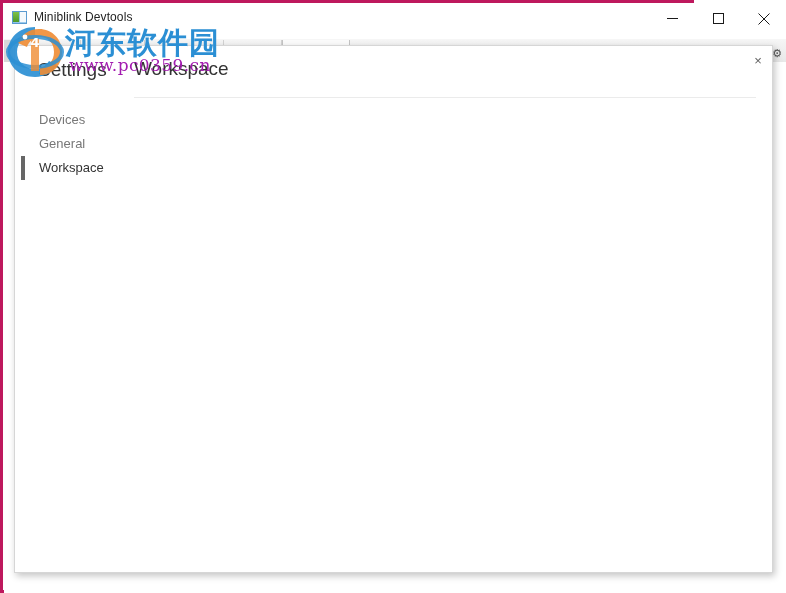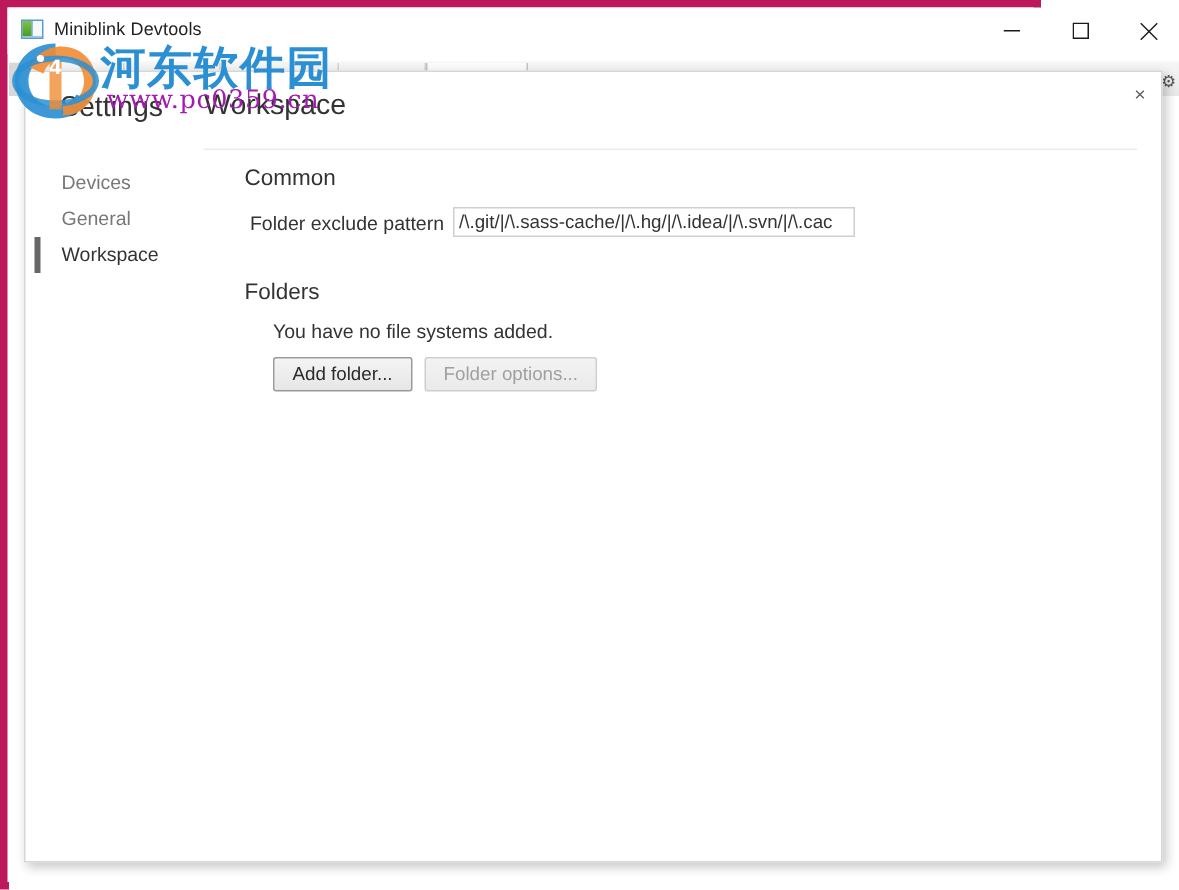--- a/index.html
+++ b/index.html
@@ -15,21 +15,21 @@
     -webkit-font-smoothing: antialiased;
   }
 
   
   .window {
     position: absolute;
     left: 0; top: 0;
     width: 694px;
     height: 593px;
     box-sizing: border-box;
-    border: 5px solid #be185d;
+    border: 3px solid #be185d;
     background: #ffffff;
   }
 
   
   .titlebar {
     position: absolute;
     left: 0; top: 0;
     width: 784px;
     height: 31px;
     background: #ffffff;
@@ -396,39 +396,20 @@
       <div class="panel-title">Workspace</div>
     </div>
     <div class="panel-rule"></div>
 
     <div class="tablist">
       <div class="tabitem">Devices</div>
       <div class="tabitem">General</div>
       <div class="tabitem selected">Workspace</div>
     </div>
 
-    <div class="content">
-
-      <div class="section-title">Common</div>
-
-      <div class="field-row">
-        <div class="field-label">Folder exclude pattern</div>
-        <input class="field-input" type="text" value="/\.git/|/\.sass-cache/|/\.hg/|/\.idea/|/\.svn/|/\.cac" style="">
-      </div>
-
-      <div class="folders-block">
-        <div class="section-title">Folders</div>
-        <div class="empty-msg">You have no file systems added.</div>
-        <div class="btn-row">
-          <button class="btn">Add folder...</button>
-          <button class="btn disabled">Folder options...</button>
-        </div>
-      </div>
-
-    </div>
   </div>
 
   <div class="watermark">
     <svg class="wm-logo" viewBox="0 0 60 58">
       <path d="M30 4 C14 4 3 15 3 29 C3 43 14 54 30 54 C40 54 48 49 52 42 L44 38 C41 43 36 46 30 46 C20 46 12 39 12 29 C12 19 20 12 30 12 Z" fill="#2b8fd4" opacity="0.92"></path>
       <path d="M34 6 C24 6 16 12 13 20 L22 24 C24 18 29 14 35 14 C43 14 49 20 49 29 C49 38 43 44 35 44 L35 52 C48 52 57 42 57 29 C57 16 47 6 34 6 Z" fill="#ef8c33" opacity="0.9"></path>
       <ellipse cx="30" cy="29" rx="27" ry="15" fill="none" stroke="#2b8fd4" stroke-width="4" opacity="0.85"></ellipse>
       <path d="M26 16 L34 16 L34 48 L26 48 Z" fill="#ef8c33" opacity="0.8"></path>
       <circle cx="20" cy="14" r="2.4" fill="#ffffff"></circle>
       <text x="30" y="24" font-family="DejaVu Sans, sans-serif" font-size="13" font-weight="bold" fill="#ffffff" text-anchor="middle">4</text>

